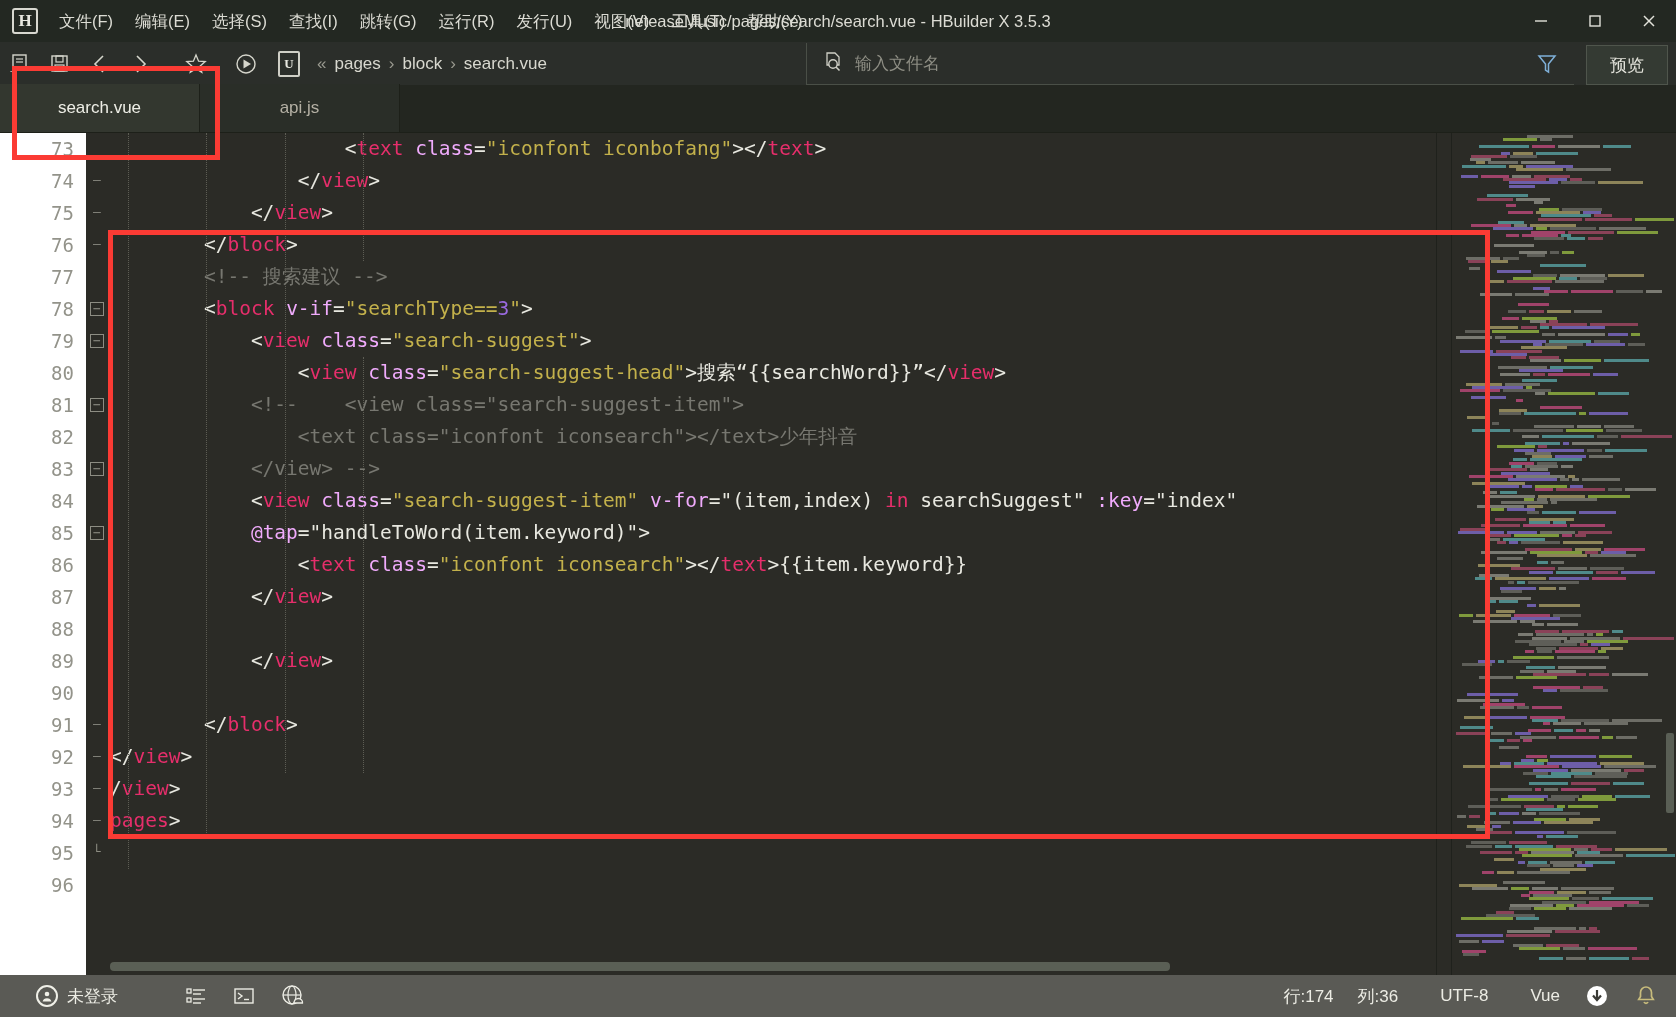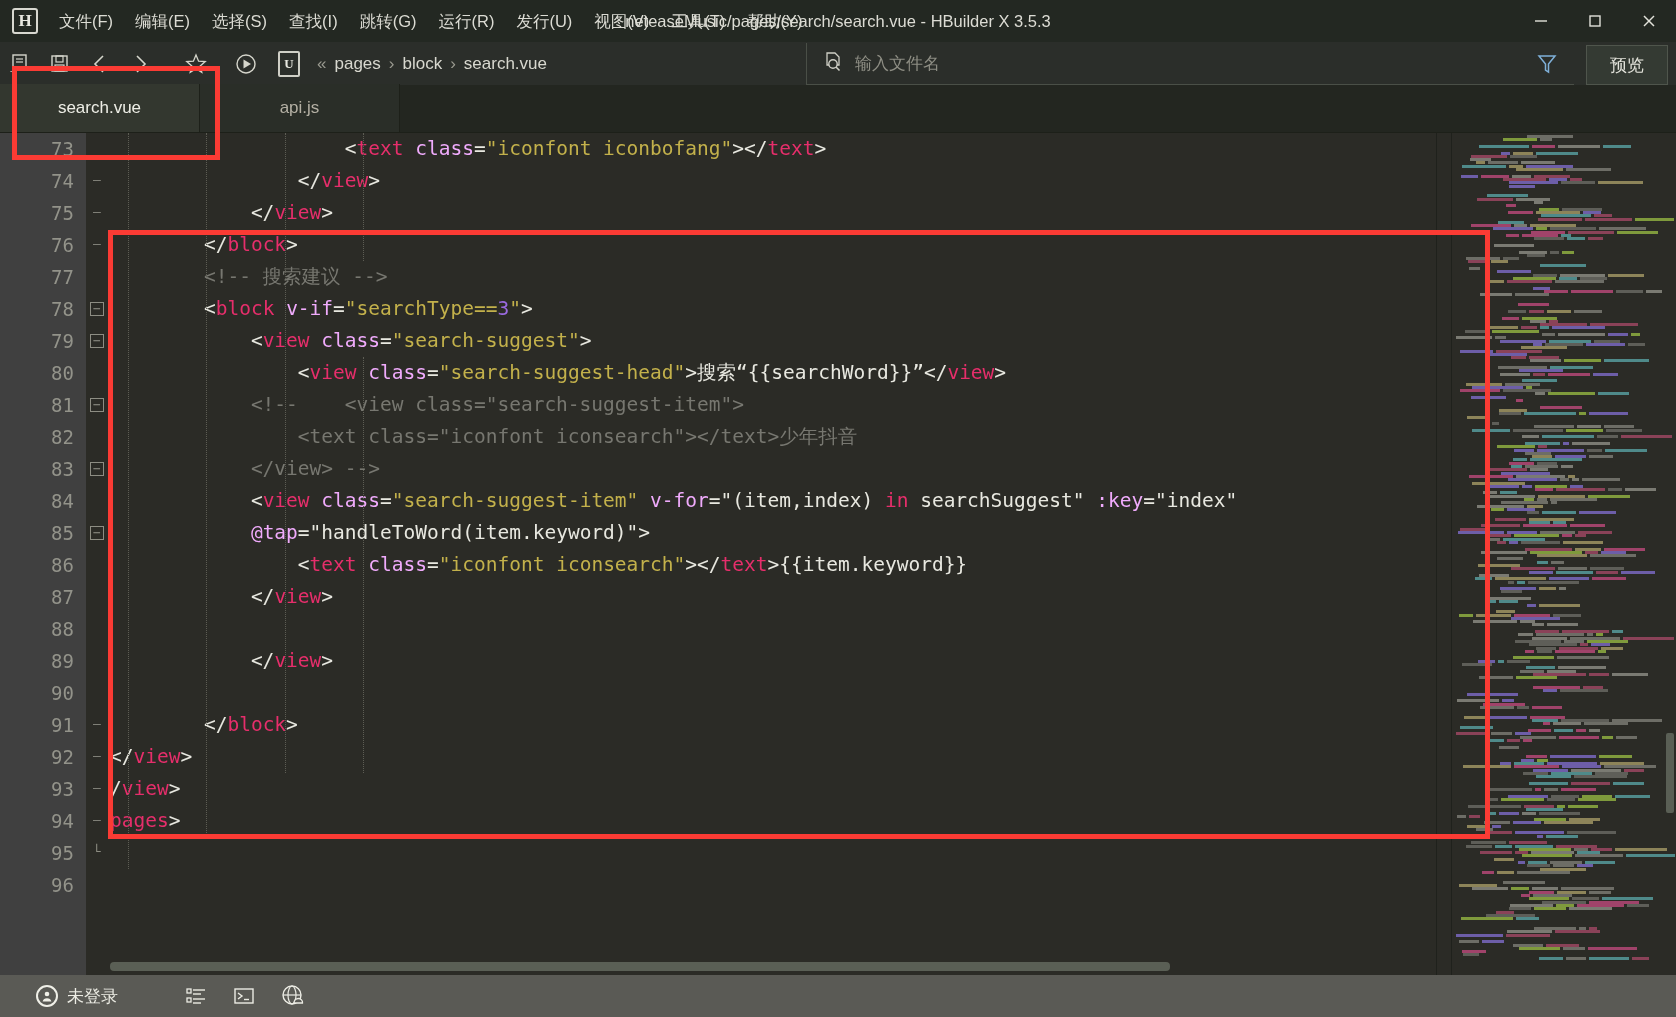--- a/index.html
+++ b/index.html
@@ -90,21 +90,21 @@
   .tab.active { background: #33372f; color: #eeeee6; }
   .tab.inactive { background: #2a2e28; color: #b4b0a4; }
 
   
   .editor {
     position: absolute; left: 0; top: 133px; width: 1676px; height: 842px;
     background: #2b2b26; overflow: hidden;
   }
   .gutter {
     position: absolute; left: 0; top: 0; width: 86px; height: 842px;
-    background: #404040;
+    background: #ffffff;
   }
   .gutter-line {
     height: 32px; line-height: 32px; text-align: right;
     padding-right: 12px; color: #93938a; font-size: 19px;
     font-family: "DejaVu Sans Mono", monospace;
   }
   .fold-col {
     position: absolute; left: 86px; top: 0; width: 24px; height: 842px;
   }
   .fold-mark {
@@ -901,18 +901,37 @@
       </div>
       <div class="sb-item">
         <svg width="26" height="26" viewBox="0 0 26 26">
             <circle cx="12" cy="12" r="9" fill="none" stroke="#ecece4" stroke-width="1.4"></circle>
             <ellipse cx="12" cy="12" rx="4" ry="9" fill="none" stroke="#ecece4" stroke-width="1.2"></ellipse>
             <line x1="3" y1="12" x2="21" y2="12" stroke="#ecece4" stroke-width="1.2"></line>
             <path d="M14 20 a4.5 4.5 0 0 1 4.5 -4.5 a4 4 0 0 1 4 4.5 z" fill="#5a5a55" stroke="#ecece4" stroke-width="1.3"></path>
           </svg>
       </div>
     </div>
+    <div class="sb-right">
+      <span class="sb-item">行:174</span>
+      <span class="sb-item">列:36</span>
+      <span class="sb-item" style="margin-left:18px">UTF-8</span>
+      <span class="sb-item" style="margin-left:18px">Vue</span>
+      <span class="sb-item">
+        <svg width="26" height="26" viewBox="0 0 26 26">
+            <circle cx="13" cy="13" r="10" fill="#ffffff"></circle>
+            <line x1="13" y1="7" x2="13" y2="16" stroke="#3a3a35" stroke-width="2.2"></line>
+            <polyline points="9,12.5 13,17 17,12.5" fill="none" stroke="#3a3a35" stroke-width="2.2"></polyline>
+          </svg>
+      </span>
+      <span class="sb-item">
+        <svg width="24" height="24" viewBox="0 0 24 24">
+            <path d="M12 3 a5.5 5.5 0 0 1 5.5 5.5 v4 l1.8 3 H4.7 l1.8 -3 v-4 A5.5 5.5 0 0 1 12 3 z" fill="none" stroke="#c8bc7c" stroke-width="1.7"></path>
+            <path d="M10 18 a2.2 2.2 0 0 0 4 0" fill="none" stroke="#c8bc7c" stroke-width="1.7"></path>
+          </svg>
+      </span>
+    </div>
   </div>
 
   <div class="redbox" id="redbox-tab"></div>
   <div class="redbox" id="redbox-code"></div>
 
 </div>
 
 </body></html>

